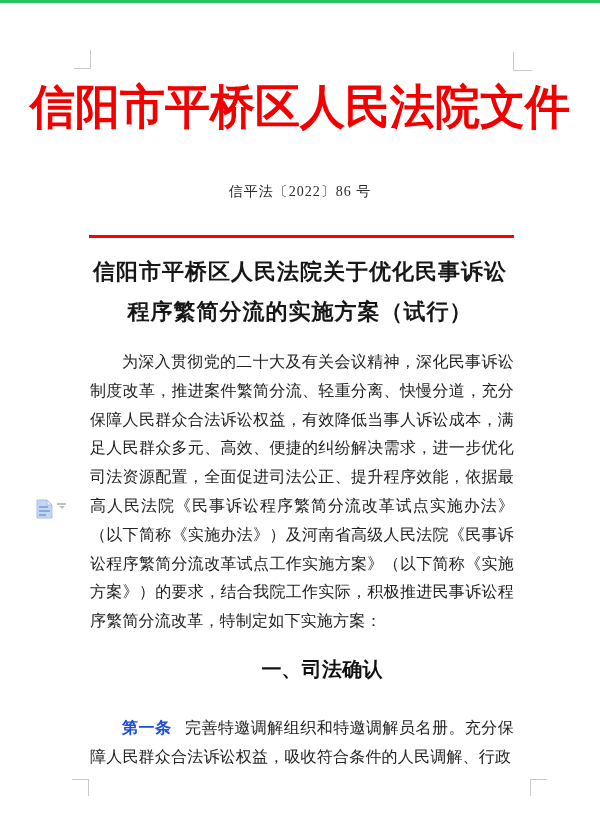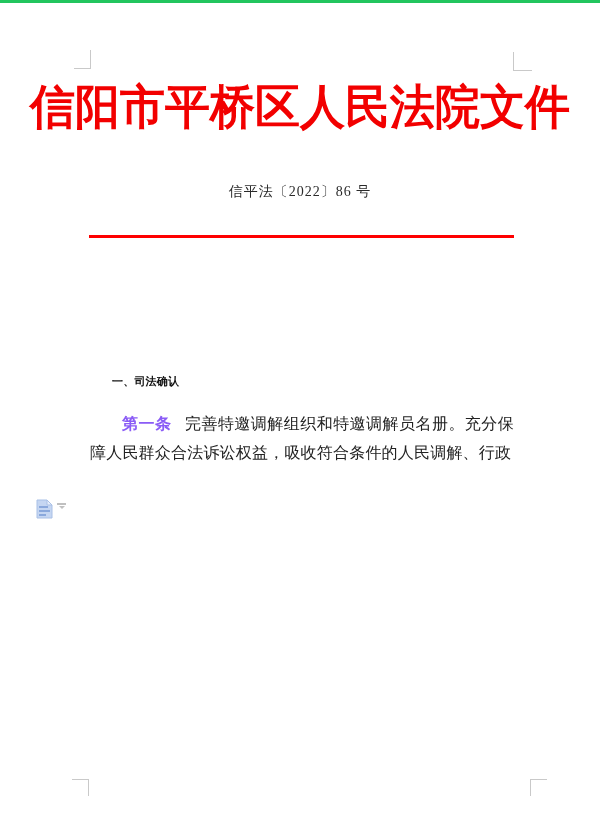--- a/index.html
+++ b/index.html
@@ -71,31 +71,32 @@
     line-height: 28.8px;
     letter-spacing: 0.2px;
     color: #222222;
   }
   .para {
     margin: 0;
     text-align: justify;
     text-indent: 2em;
   }
   .sec {
-    margin: 19px 0 14px 0;
+    margin: 19px 0 30px 0;
     text-indent: 2em;
     font-family: "Liberation Sans", sans-serif;
     font-weight: bold;
-    font-size: 11px;
+    font-size: 20px;
     color: #111111;
+    text-align: center;
   }
   .art-label {
     font-family: "Liberation Sans", sans-serif;
     font-weight: bold;
-    color: #8b5cf6;
+    color: #1d4ed8;
     margin-right: 0.85em;
   }
 
   
   .margin-widget {
     position: absolute; left: 36px; top: 496px;
     width: 17px; height: 20px;
     cursor: pointer;
   }
   .margin-artifact {
@@ -121,22 +122,27 @@
   <div class="corner tr"></div>
   <div class="corner bl"></div>
   <div class="corner br"></div>
 
   <div class="banner">信阳市平桥区人民法院文件</div>
 
   <div class="doc-no">信平法〔2022〕86 号</div>
 
   <div class="red-rule"></div>
 
+  <h1 class="title">
+    <span>信阳市平桥区人民法院关于优化民事诉讼</span>
+    <span>程序繁简分流的实施方案（试行）</span>
+  </h1>
 
   <div class="body-text">
+    <p class="para">为深入贯彻党的二十大及有关会议精神，深化民事诉讼制度改革，推进案件繁简分流、轻重分离、快慢分道，充分保障人民群众合法诉讼权益，有效降低当事人诉讼成本，满足人民群众多元、高效、便捷的纠纷解决需求，进一步优化司法资源配置，全面促进司法公正、提升程序效能，依据最高人民法院《民事诉讼程序繁简分流改革试点实施办法》（以下简称《实施办法》）及河南省高级人民法院《民事诉讼程序繁简分流改革试点工作实施方案》（以下简称《实施方案》）的要求，结合我院工作实际，积极推进民事诉讼程序繁简分流改革，特制定如下实施方案：</p>
 
     <h2 class="sec">一、司法确认</h2>
 
     <p class="para"><span class="art-label">第一条</span><span>完善特邀调解组织和特邀调解员名册。充分保障人民群众合法诉讼权益，吸收符合条件的人民调解、行政</span></p>
   </div>
 
   <div class="margin-widget">
     <span>
       <svg width="17" height="20" viewBox="0 0 17 20">
         <path d="M1 1 h10 l5 5 v13 h-15 z" fill="#c5d6f2" stroke="#a9c0e6" stroke-width="1"></path>

